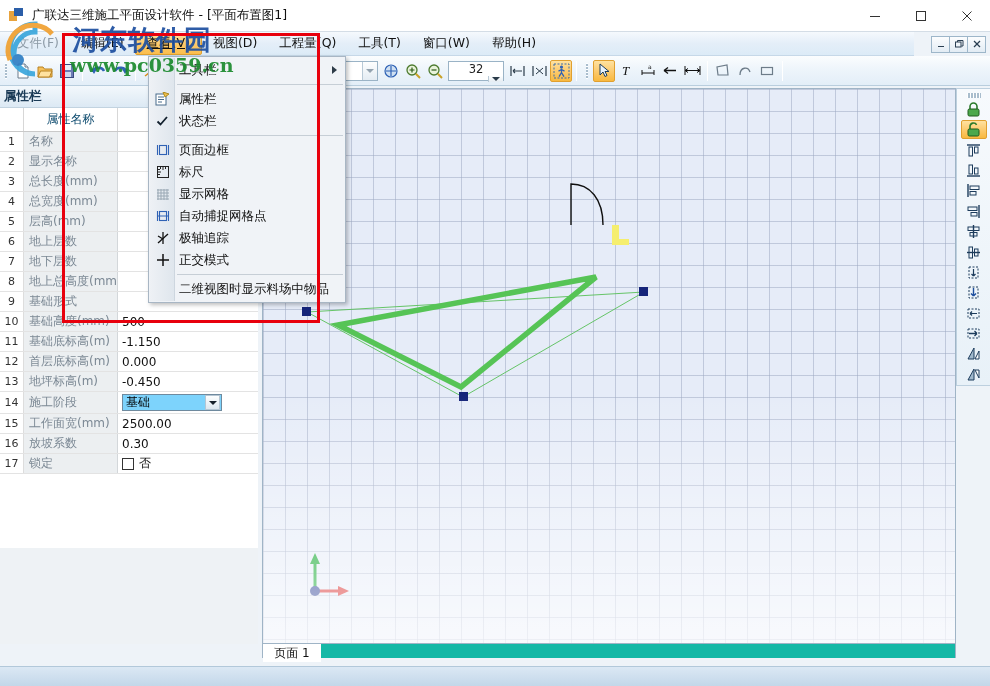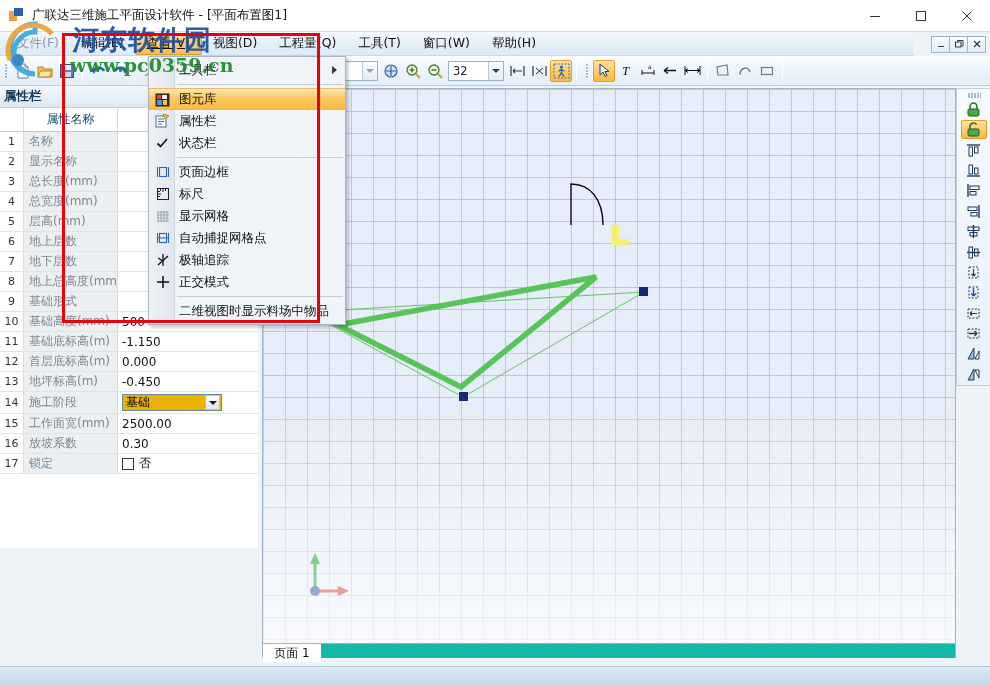--- a/index.html
+++ b/index.html
@@ -136,21 +136,21 @@
   .prow .pname {
     flex: 0 0 94px; display:flex; align-items:center; padding-left:5px;
     font-size: 12px; color:#7b8894; background:#eceff1; border-right:1px solid #d3d7da;
     white-space:nowrap; overflow:hidden;
   }
   .prow .pval {
     flex:1; display:flex; align-items:center; padding-left:4px;
     font-size: 12px; color:#111; background:#fff; white-space:nowrap; overflow:hidden;
   }
   .pval .selbox {
-    width: 100px; height: 17px; border:1px solid #6f8a9e; background:#eab308;
+    width: 100px; height: 17px; border:1px solid #6f8a9e; background:#7dd3fc;
     display:flex; align-items:center; justify-content:space-between;
   }
   .pval .selbox span { padding-left:3px; font-size:12px; color:#000; }
   .pval .selbox .arw {
     width:15px; height:15px; margin-right:1px;
     background: linear-gradient(to bottom,#fdfefe,#dde7ef);
     border:1px solid #b5c6d3;
     display:flex; align-items:center; justify-content:center;
   }
   .pval .chk {
@@ -433,21 +433,21 @@
           <line x1="10.8" y1="10.8" x2="15" y2="15" stroke="#c9a227" stroke-width="2"></line>
         </svg>
     </div>
     <div class="tbtn">
       <svg width="17" height="16" viewBox="0 0 17 16">
           <circle cx="7" cy="7" r="5" fill="#e8f2da" stroke="#4c7a2e" stroke-width="1.3"></circle>
           <path d="M4.5 7h5" stroke="#2b5a16" stroke-width="1.2"></path>
           <line x1="10.8" y1="10.8" x2="15" y2="15" stroke="#c9a227" stroke-width="2"></line>
         </svg>
     </div>
-    <div class="combo" style="width:56px;">
+    <div class="combo" style="width:56px;flex-direction:column;">
       <div class="cval">32</div>
       <div class="carrow" style="margin-left:auto;">
         <svg width="8" height="6" viewBox="0 0 8 6">
             <path d="M0 1 L4 5 L8 1z" fill="#2a3b49"></path>
           </svg>
       </div>
     </div>
     <div class="tbtn">
       <svg width="17" height="16" viewBox="0 0 17 16">
           <path d="M2 3v10M15 3v10" stroke="#2a3b49" stroke-width="1.2"></path>
@@ -787,32 +787,20 @@
 
   <div class="dropdown">
     <div class="dd-gutter"></div>
 
     <div class="dd-item">
       <span class="lbl">工具栏</span>
       <span class="sub"></span>
     </div>
     <div class="dd-sep"></div>
 
-    <div class="dd-item sel">
-      <span class="ic">
-        <svg width="15" height="14" viewBox="0 0 15 14">
-            <rect x="0.5" y="0.5" width="14" height="13" fill="#2a2a2a"></rect>
-            <rect x="2" y="2" width="4" height="4" fill="#e04a2f"></rect>
-            <rect x="7" y="2" width="5" height="4" fill="#f0f0f0"></rect>
-            <rect x="2" y="7" width="5" height="5" fill="#3f9ae0"></rect>
-            <rect x="8" y="7" width="4" height="5" fill="#f2c23a"></rect>
-          </svg>
-      </span>
-      <span class="lbl">图元库</span>
-    </div>
 
     <div class="dd-item">
       <span class="ic">
         <svg width="15" height="14" viewBox="0 0 15 14">
             <rect x="1" y="2" width="10" height="11" fill="#ffffff" stroke="#4a6d8c"></rect>
             <line x1="3" y1="5" x2="9" y2="5" stroke="#4a6d8c"></line>
             <line x1="3" y1="7.5" x2="9" y2="7.5" stroke="#4a6d8c"></line>
             <line x1="3" y1="10" x2="7" y2="10" stroke="#4a6d8c"></line>
             <path d="M8 0 L14 2 L10 5z" fill="#f0c04a" stroke="#b08a22"></path>
           </svg>

